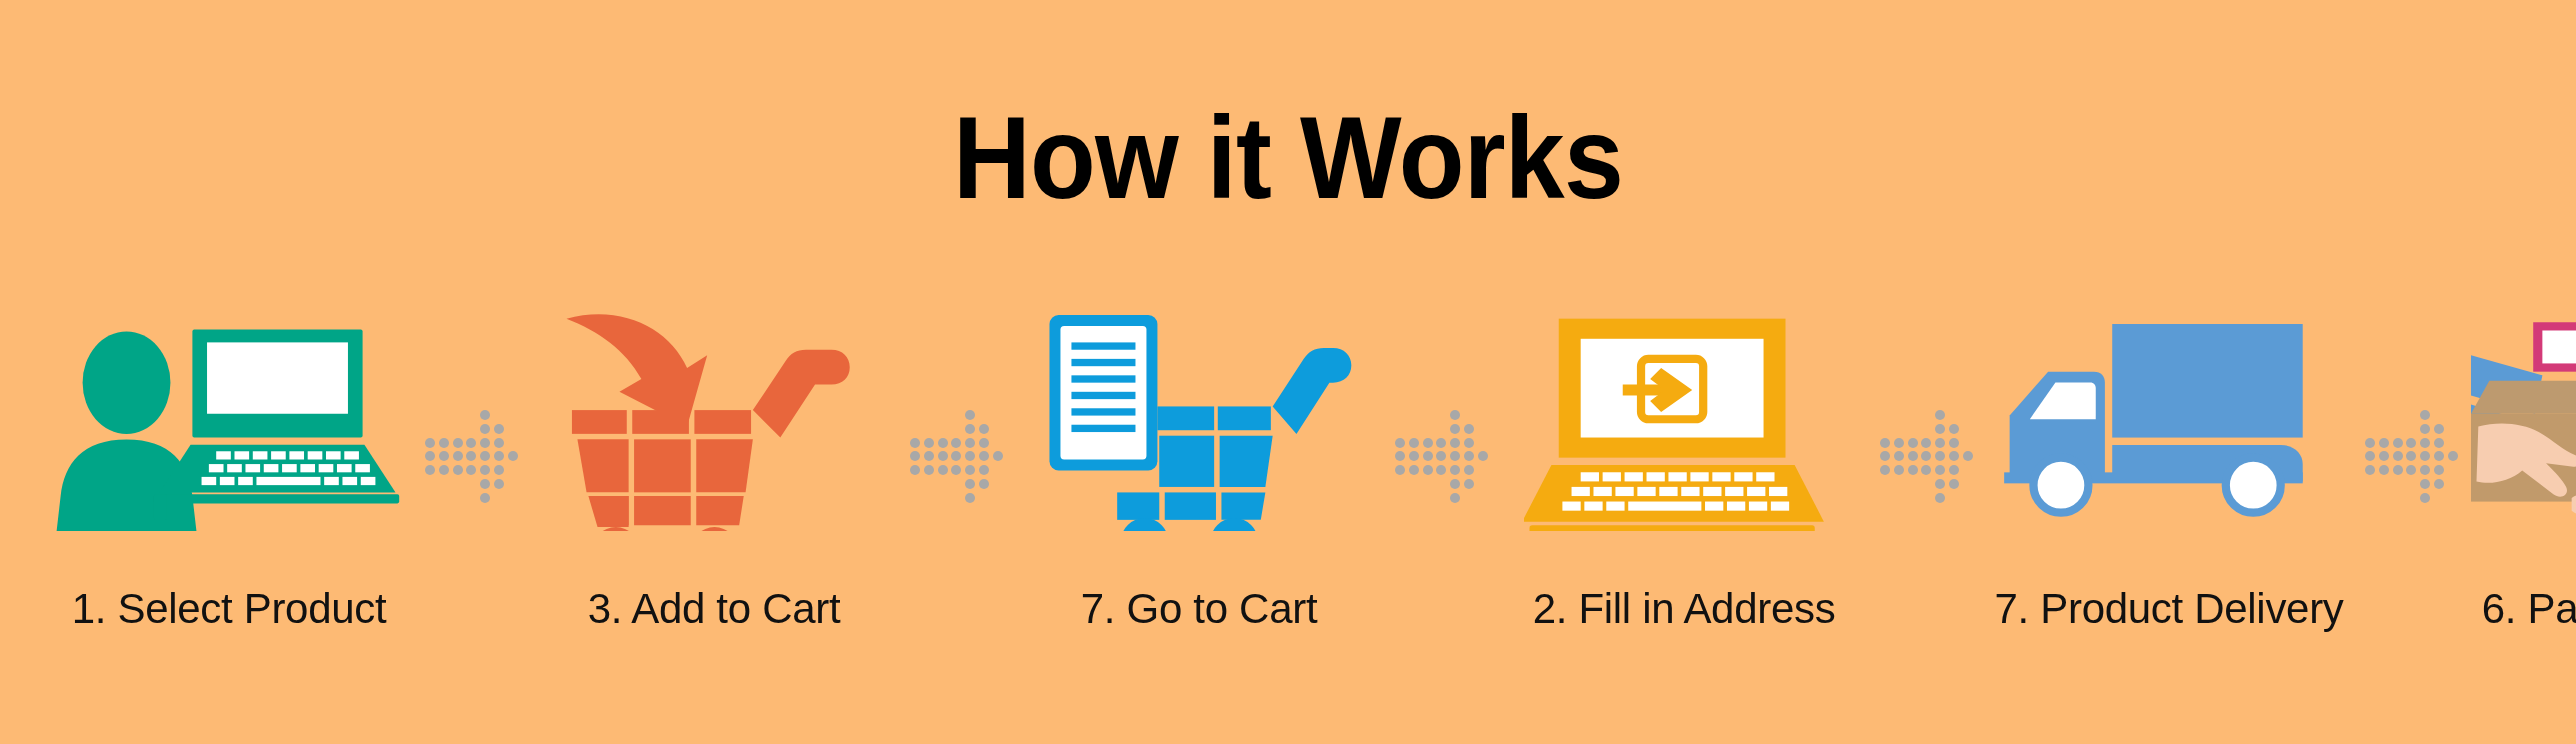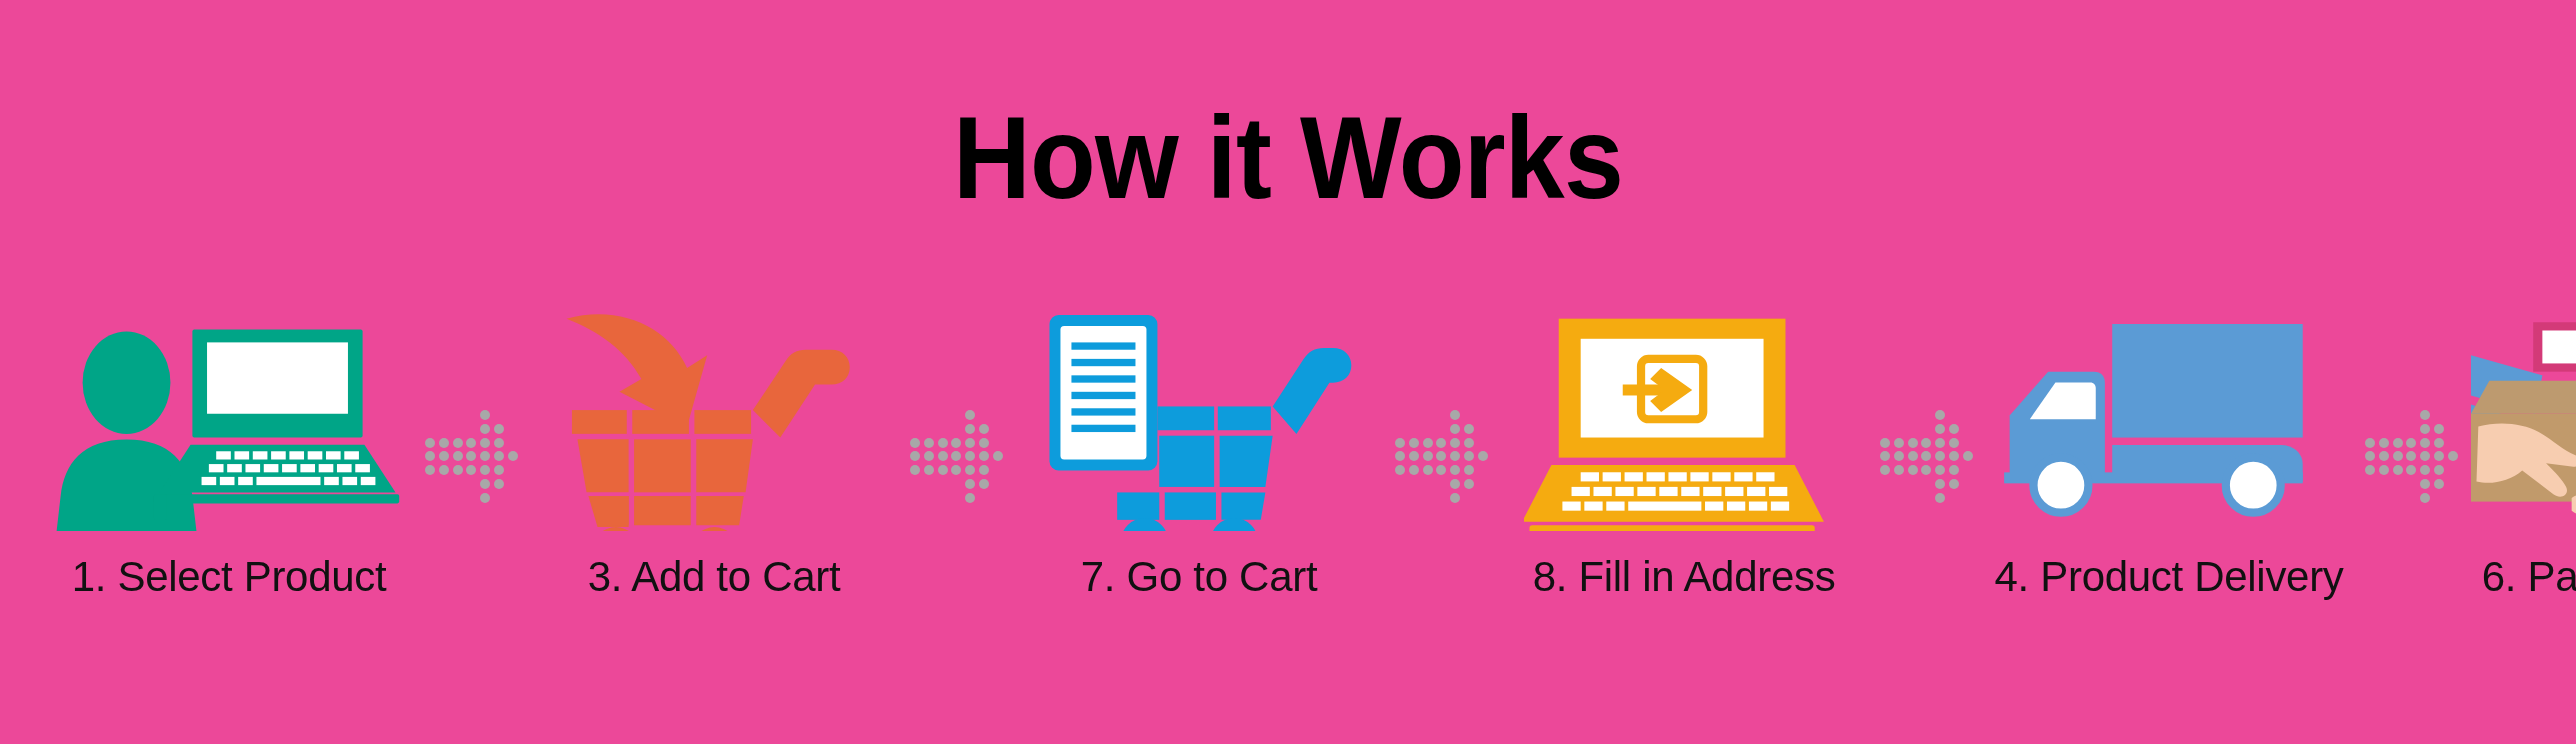--- a/index.html
+++ b/index.html
@@ -11,21 +11,21 @@
     width: 2576px;
     height: 745px;
     font-family: "Liberation Sans", sans-serif;
     overflow: hidden;
     position: relative;
   }
   .page {
     position: relative;
     width: 2576px;
     height: 745px;
-    background: #ec4899;
+    background: #fdba74;
   }
   .page-title {
     position: absolute;
     top: 99px;
     left: 0;
     width: 2576px;
     text-align: center;
     font-family: "Liberation Sans Narrow", "Liberation Sans", sans-serif;
     font-weight: bold;
     font-size: 117px;
@@ -47,20 +47,21 @@
     align-items: flex-start;
     justify-content: space-between;
   }
   .step {
     display: flex;
     flex-direction: column;
     align-items: center;
     justify-content: flex-start;
     width: 384px;
     flex: 0 0 auto;
+    gap: 32px;
   }
   .step-art {
     width: 384px;
     height: 229px;
     position: relative;
     display: flex;
     align-items: flex-end;
     justify-content: center;
   }
   .step-art svg { display: block; }
@@ -404,21 +405,21 @@
               <rect x="66" y="218" width="20" height="10"></rect>
             <rect x="90" y="218" width="20" height="10"></rect>
               <rect x="114" y="218" width="80" height="10"></rect>
             <rect x="198" y="218" width="20" height="10"></rect>
               <rect x="222" y="218" width="20" height="10"></rect>
             <rect x="246" y="218" width="20" height="10"></rect>
               <rect x="270" y="218" width="20" height="10"></rect>
           </g>
         </svg>
       </div>
-      <div class="step-label">8. Fill in Address</div>
+      <div class="step-label">2. Fill in Address</div>
     </div>
 
     <div class="arrow-sep">
       <div class="dot-arrow">
         <span class="dot-cell"></span>
           <span class="dot-cell"></span>
           <span class="dot-cell"></span>
           <span class="dot-cell"></span>
           <span class="dot-cell on"></span>
           <span class="dot-cell"></span>
@@ -475,21 +476,21 @@
             <path d="M58 76 h50 c8 0 12 5 12 12 v108 h-104 v-72 z"></path>
             <rect x="128" y="24" width="208" height="124"></rect>
             <path d="M128 156 h184 c14 0 24 9 24 21 v19 h-208 z"></path>
             <rect x="10" y="186" width="326" height="12"></rect>
           </g>
           <path d="M66 88 h38 c4 0 6 3 6 6 v34 h-72 z" fill="#ffffff"></path>
           <circle cx="72" cy="200" r="30" fill="#ffffff" stroke="#5b9bd5" stroke-width="9"></circle>
           <circle cx="282" cy="200" r="30" fill="#ffffff" stroke="#5b9bd5" stroke-width="9"></circle>
         </svg>
       </div>
-      <div class="step-label">4. Product Delivery</div>
+      <div class="step-label">7. Product Delivery</div>
     </div>
 
     <div class="arrow-sep">
       <div class="dot-arrow">
         <span class="dot-cell"></span>
           <span class="dot-cell"></span>
           <span class="dot-cell"></span>
           <span class="dot-cell"></span>
           <span class="dot-cell on"></span>
           <span class="dot-cell"></span>

